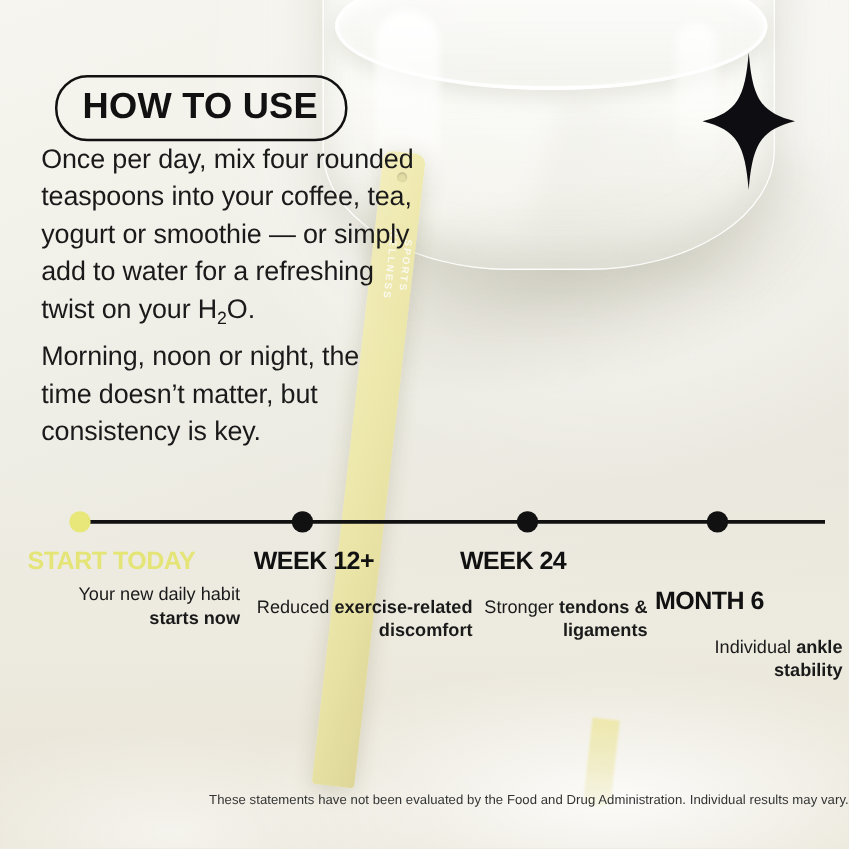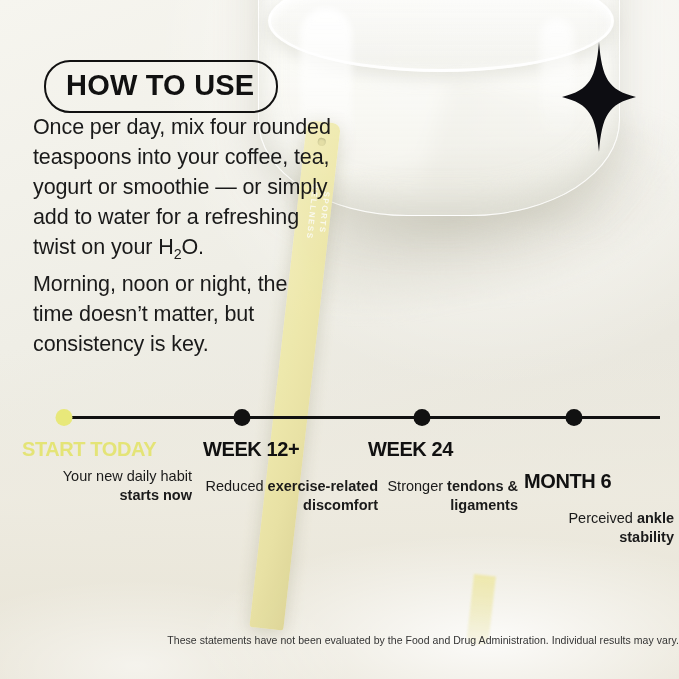--- a/index.html
+++ b/index.html
@@ -326,18 +326,18 @@
       <p class="stage-desc"><span>Reduced </span><b>exercise-related discomfort</b></p>
     </div>
 
     <div class="stage stage-w24">
       <p class="stage-title">WEEK 24</p>
       <p class="stage-desc"><span>Stronger </span><b>tendons &amp; ligaments</b></p>
     </div>
 
     <div class="stage stage-m6">
       <p class="stage-title">MONTH 6</p>
-      <p class="stage-desc"><span>Perceived </span><b>ankle stability</b></p>
+      <p class="stage-desc"><span>Individual </span><b>ankle stability</b></p>
     </div>
 
     <div class="disclaimer">These statements have not been evaluated by the Food and Drug Administration. Individual results may vary.</div>
   </div>
 </div>
 
 </body></html>

